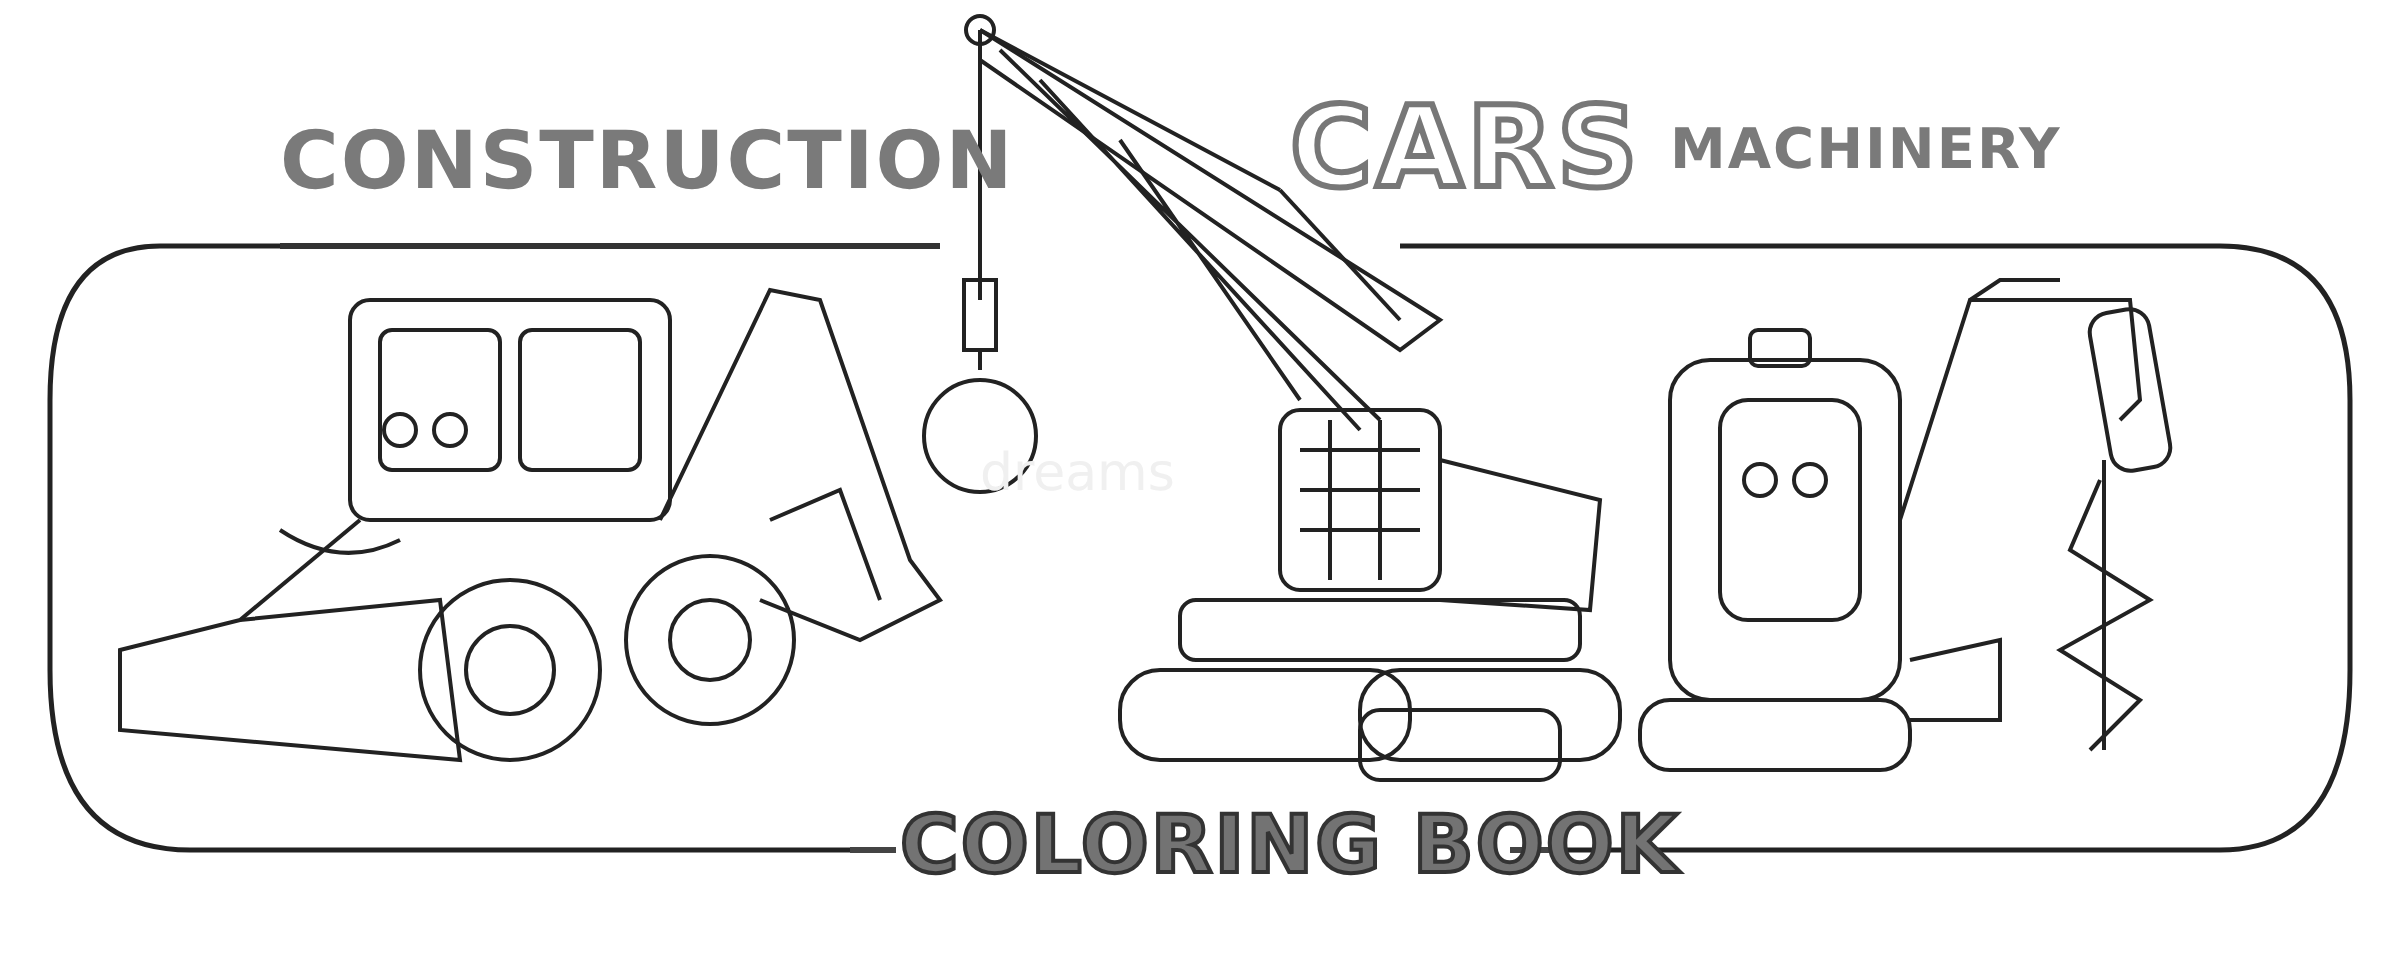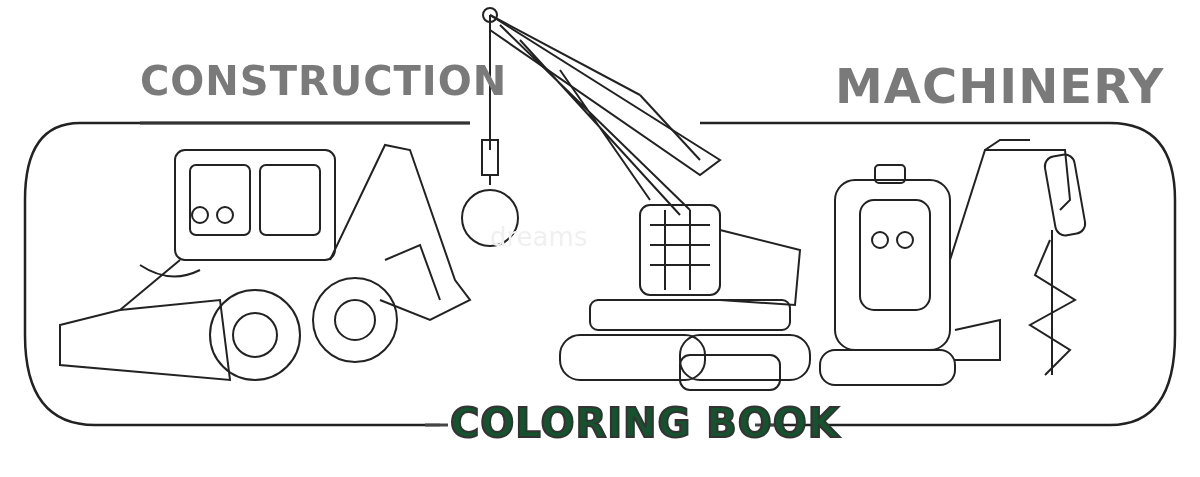--- a/index.html
+++ b/index.html
@@ -1,21 +1,21 @@
 <!DOCTYPE html>
 <html><head>
 <meta charset="utf-8">
 <style>
   html,body{margin:0;padding:0;background:#fff;}
   body{width:1200px;height:477px;position:relative;overflow:hidden;font-family:"DejaVu Sans",sans-serif;}
   .frame{position:absolute;left:0;top:0;width:1088px;height:477px;}
   .title-construction{position:absolute;left:140px;top:58px;font-size:40px;font-weight:bold;color:#7a7a7a;letter-spacing:1px;font-family:"DejaVu Sans",sans-serif;}
   .title-cars{position:absolute;left:645px;top:42px;font-size:56px;font-weight:bold;color:#fff;-webkit-text-stroke:3px #777;font-family:"DejaVu Sans",sans-serif;letter-spacing:2px;}
-  .title-machinery{position:absolute;left:835px;top:58px;font-size:48px;font-weight:bold;color:#7a7a7a;letter-spacing:1px;font-family:"DejaVu Sans",sans-serif;}
-  .footer-title{position:absolute;left:450px;top:400px;font-size:40px;font-weight:bold;color:#14532d;-webkit-text-stroke:2px #333;font-family:"DejaVu Sans",sans-serif;letter-spacing:1px;}
+  .title-machinery{position:absolute;left:835px;top:58px;font-size:28px;font-weight:bold;color:#7a7a7a;letter-spacing:1px;font-family:"DejaVu Sans",sans-serif;}
+  .footer-title{position:absolute;left:450px;top:400px;font-size:40px;font-weight:bold;color:#737373;-webkit-text-stroke:2px #333;font-family:"DejaVu Sans",sans-serif;letter-spacing:1px;}
   .watermark{position:absolute;left:490px;top:222px;font-size:26px;color:#f0f0f0;font-family:"DejaVu Sans",sans-serif;}
   svg{position:absolute;left:0;top:0;}
 </style>
 </head>
 <body>
 
 <div class="frame">
   <svg width="1200" height="477">
 
     <path d="M470,123 L80,123 Q25,123 25,200 L25,335 Q25,425 95,425 L440,425" fill="none" stroke="#222" stroke-width="2.5"></path>
@@ -76,16 +76,17 @@
       <line x1="1052" y1="230" x2="1052" y2="375"></line>
       <rect x="820" y="350" width="135" height="35" rx="15"></rect>
       <path d="M955,330 L1000,320 L1000,360 L955,360"></path>
     </g>
 
     <line x1="425" y1="425" x2="448" y2="425" stroke="#444" stroke-width="3"></line>
     <line x1="755" y1="425" x2="780" y2="425" stroke="#444" stroke-width="3"></line>
   </svg>
 
   <div class="title-construction">CONSTRUCTION</div>
+  <div class="title-cars">CARS</div>
   <div class="title-machinery">MACHINERY</div>
   <div class="watermark">dreams</div>
   <div class="footer-title">COLORING BOOK</div>
 </div>
 
 </body></html>

